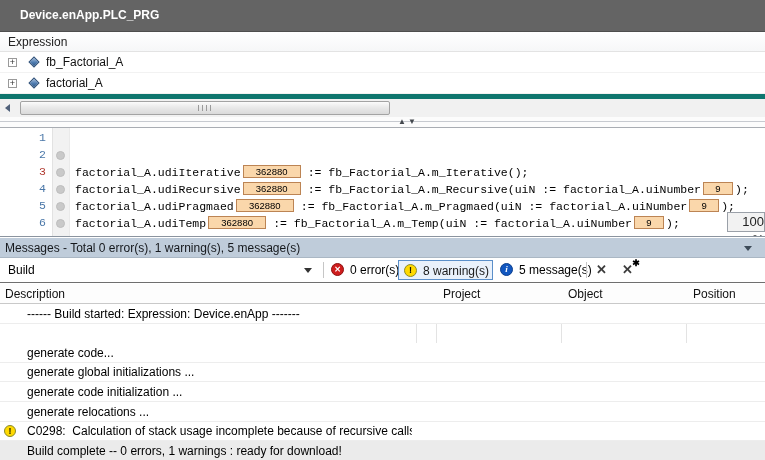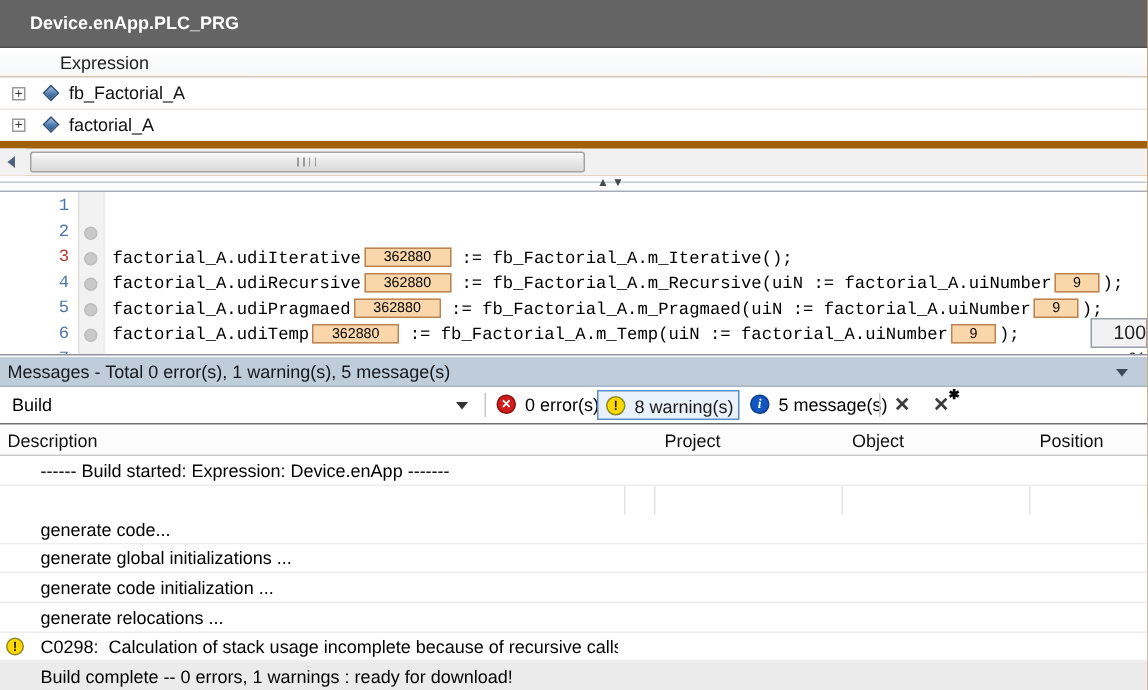--- a/index.html
+++ b/index.html
@@ -1,28 +1,28 @@
 <!DOCTYPE html>
 <html><head>
 <meta charset="utf-8">
 <style>
   * { margin:0; padding:0; box-sizing:border-box; }
   html,body { width:765px; height:460px; overflow:hidden; }
   body { font-family:"Liberation Sans", sans-serif; font-size:12px; color:#1a1a1a; background:#fff; }
-  #screen { position:relative; width:765px; height:460px; background:#a16207; overflow:hidden; }
+  #screen { position:relative; width:765px; height:460px; background:#0f766e; overflow:hidden; }
 
   
   .titlebar { position:absolute; left:0; top:0; width:765px; height:32px;
               background:#646464; border-bottom:1px solid #4e4e4e; }
   .titlebar .title { position:absolute; left:20px; top:8px; color:#fff; font-weight:bold; font-size:12px; }
 
   
   .watch-header { position:absolute; left:0; top:32px; width:765px; height:20px;
                   background:linear-gradient(#ffffff,#f6f7f8); border-bottom:1px solid #e3e3e3; }
-  .watch-header .col-label { position:absolute; left:8px; top:3px; color:#222;margin-left:32px; }
+  .watch-header .col-label { position:absolute; left:8px; top:3px; color:#222; }
   .tree-row { position:absolute; left:0; width:765px; height:21px; background:#fff; border-bottom:1px solid #f2f2f2; }
   .tree-row.r1 { top:52px; } .tree-row.r2 { top:73px; }
   .expander { position:absolute; left:8px; top:6px; width:9px; height:9px; background:#fff;
               border:1px solid #9a9a9a; font-size:9px; line-height:7px; text-align:center; color:#333; }
   .diamond { position:absolute; left:30px; top:6px; width:8px; height:8px; transform:rotate(45deg);
              background:linear-gradient(135deg,#a6c0e0 0%,#4f7cb0 55%,#2a5587 100%); border:1px solid #2d4f78; }
   .tree-label { position:absolute; left:46px; top:3px; color:#111; }
 
   
   .hscroll { position:absolute; left:0; top:99px; width:765px; height:18px; background:#f1f1f1; }

